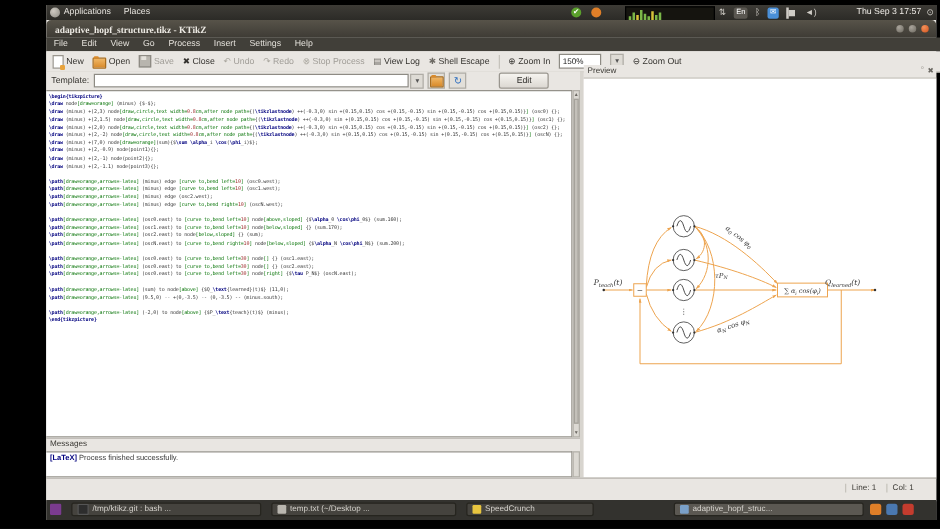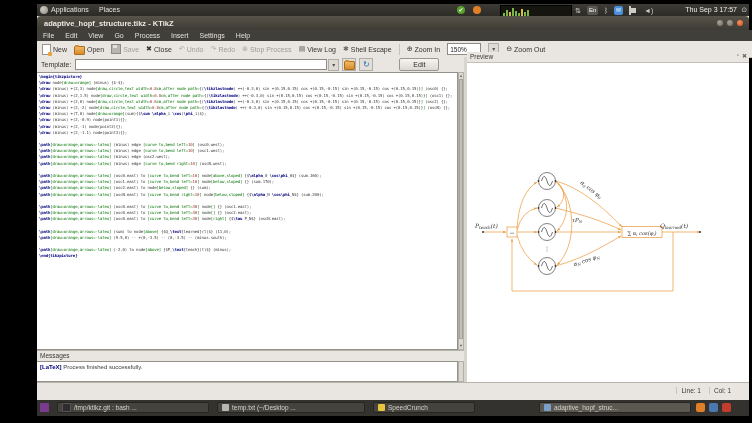--- a/index.html
+++ b/index.html
@@ -25,21 +25,21 @@
     font-size:6px;text-align:center;line-height:9px;}
   .battery{width:9px;height:5px;border:1px solid #cfccc6;margin-top:2px;position:relative;}
   .battery:after{content:"";position:absolute;right:-2px;top:1px;width:1px;height:3px;background:#cfccc6;}
   .battery i{position:absolute;left:1px;top:1px;bottom:1px;width:5px;background:#cfccc6;}
   .clock{position:absolute;right:12px;top:2px;font-size:7px;color:#f0ede8;}
   .power-ic{position:absolute;right:2px;top:1.5px;color:#cfccc6;font-size:7px;}
 
   
   .titlebar{position:absolute;left:0;top:12px;width:712px;height:14px;
     background:linear-gradient(#575349,#3e3b35);border-bottom:1px solid #26251f;
-    border-radius:4px 4px 0 0;}
+    border-radius:4px 4px 0 0;font-family:Liberation Serif, serif;}
   .wtitle{position:absolute;left:7px;top:3px;font-size:7.5px;font-weight:bold;color:#ece9e3;}
   .winbtns{position:absolute;right:6px;top:4px;display:flex;gap:4px;}
   .winbtns span{width:6px;height:6px;border-radius:50%;display:block;}
   .wb-min,.wb-max{background:radial-gradient(circle at 35% 30%,#a9a49b,#6d6960);}
   .wb-close{background:radial-gradient(circle at 35% 30%,#f2915a,#d4531e);}
 
   .menubar{position:absolute;left:0;top:26px;width:712px;height:11px;background:#413f39;
     display:flex;gap:11px;padding-left:6px;align-items:center;}
   .menubar span{font-size:7px;color:#e3e0da;}
 

